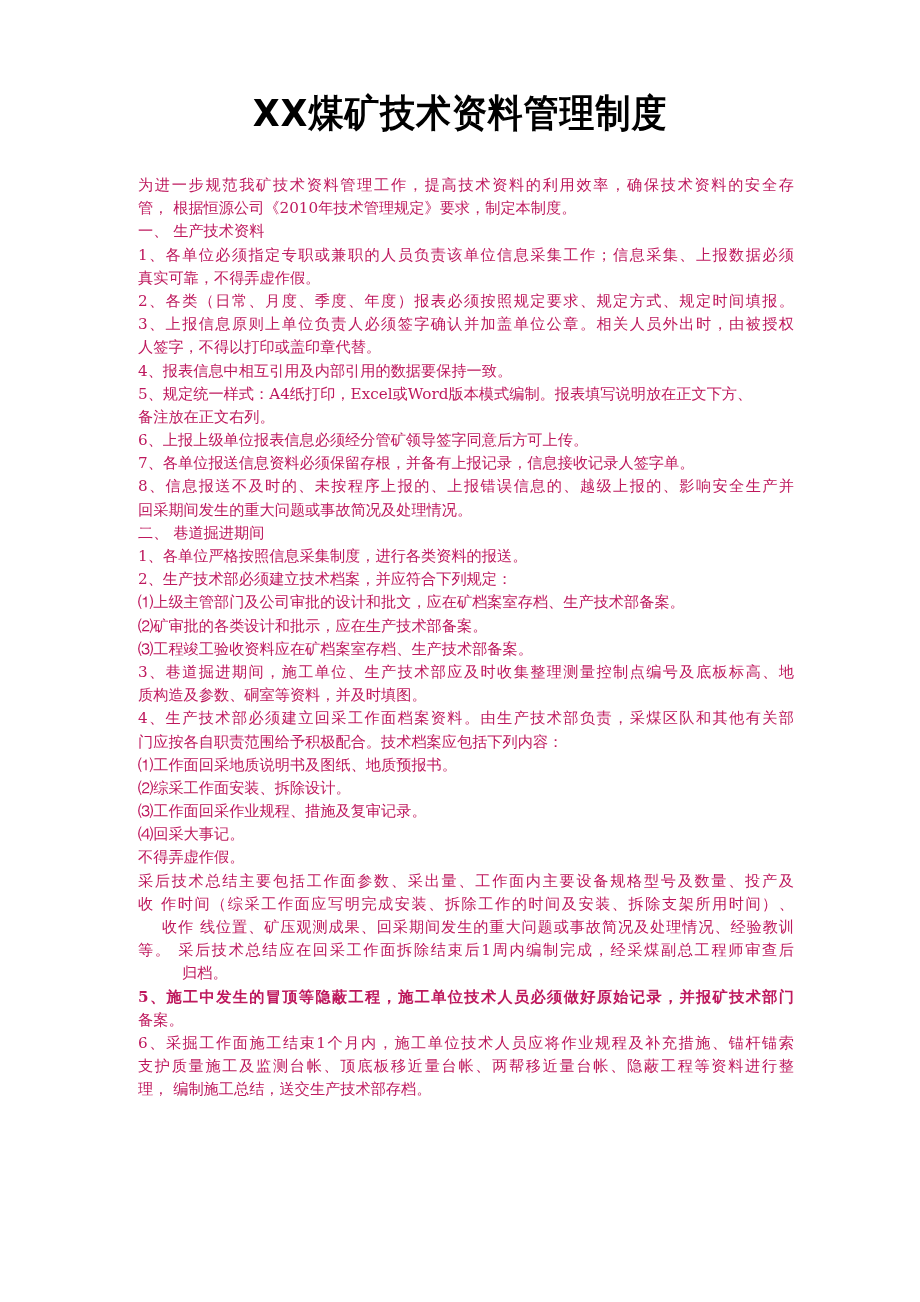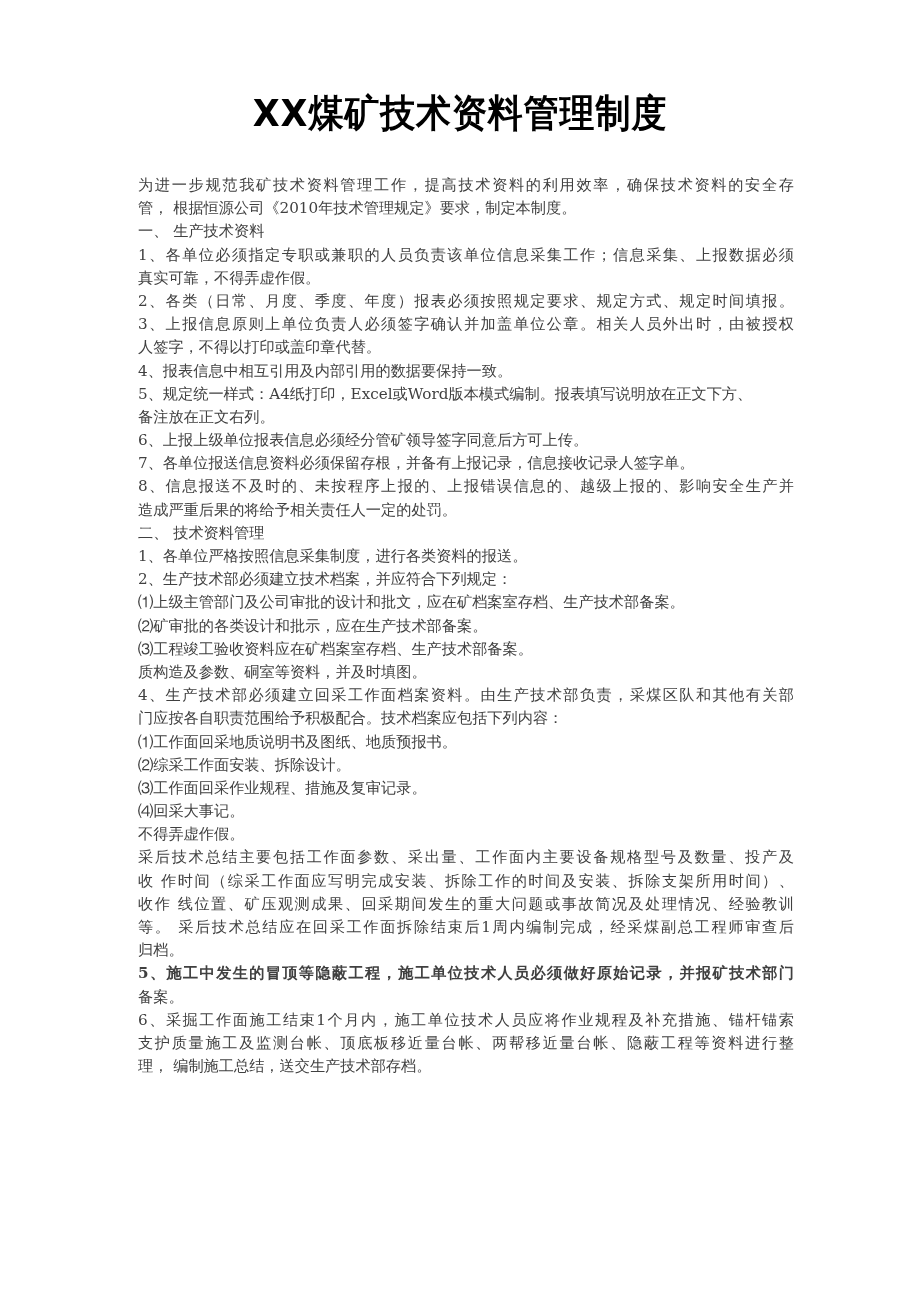--- a/index.html
+++ b/index.html
@@ -6,21 +6,21 @@
   body { width: 920px; height: 1302px; position: relative; overflow: hidden; }
   .page { position: absolute; left: 0; top: 0; width: 920px; height: 1302px; background: #fff; }
   .title {
     position: absolute; left: 0; top: 88px; width: 920px; text-align: center;
     font-family: "DejaVu Sans", sans-serif; font-weight: bold; font-size: 38px;
     color: #000; letter-spacing: 1px; transform: scaleX(0.92);
   }
   .body {
     position: absolute; left: 138px; top: 174px; width: 656px;
     font-family: "DejaVu Serif", serif; font-size: 15.2px; line-height: 23.2px;
-    color: #404040;
+    color: #be185d;
   }
   .line { white-space: nowrap; overflow: visible; display: block; }
   .just { text-align: justify; text-align-last: justify; }
 </style>
 </head>
 <body>
 
 <div class="page">
   <div class="title">XX煤矿技术资料管理制度</div>
   <div class="body" id="doc-body">
@@ -31,39 +31,40 @@
       <div class="line" style="height: 23.2px; overflow: visible;">真实可靠，不得弄虚作假。</div>
       <div class="line just" style="white-space: normal; height: 23.2px; overflow: visible;">2、各类（日常、月度、季度、年度）报表必须按照规定要求、规定方式、规定时间填报。</div>
       <div class="line just" style="white-space: normal; height: 23.2px; overflow: visible;">3、上报信息原则上单位负责人必须签字确认并加盖单位公章。相关人员外出时，由被授权</div>
       <div class="line" style="height: 23.2px; overflow: visible;">人签字，不得以打印或盖印章代替。</div>
       <div class="line" style="height: 23.2px; overflow: visible;">4、报表信息中相互引用及内部引用的数据要保持一致。</div>
       <div class="line" style="height: 23.2px; overflow: visible;">5、规定统一样式：A4纸打印，Excel或Word版本模式编制。报表填写说明放在正文下方、</div>
       <div class="line" style="height: 23.2px; overflow: visible;">备注放在正文右列。</div>
       <div class="line" style="height: 23.2px; overflow: visible;">6、上报上级单位报表信息必须经分管矿领导签字同意后方可上传。</div>
       <div class="line" style="height: 23.2px; overflow: visible;">7、各单位报送信息资料必须保留存根，并备有上报记录，信息接收记录人签字单。</div>
       <div class="line just" style="white-space: normal; height: 23.2px; overflow: visible;">8、信息报送不及时的、未按程序上报的、上报错误信息的、越级上报的、影响安全生产并</div>
-      <div class="line" style="height: 23.2px; overflow: visible;">造成严重后果的将给予相关责任人一定的处罚。</div>
-      <div class="line" style="height: 23.2px; overflow: visible;">二、 技术资料管理</div>
+      <div class="line" style="height: 23.2px; overflow: visible;">回采期间发生的重大问题或事故简况及处理情况。</div>
+      <div class="line" style="height: 23.2px; overflow: visible;">二、 巷道掘进期间</div>
       <div class="line" style="height: 23.2px; overflow: visible;">1、各单位严格按照信息采集制度，进行各类资料的报送。</div>
       <div class="line" style="height: 23.2px; overflow: visible;">2、生产技术部必须建立技术档案，并应符合下列规定：</div>
       <div class="line" style="height: 23.2px; overflow: visible;">⑴上级主管部门及公司审批的设计和批文，应在矿档案室存档、生产技术部备案。</div>
       <div class="line" style="height: 23.2px; overflow: visible;">⑵矿审批的各类设计和批示，应在生产技术部备案。</div>
       <div class="line" style="height: 23.2px; overflow: visible;">⑶工程竣工验收资料应在矿档案室存档、生产技术部备案。</div>
+      <div class="line just" style="white-space: normal; height: 23.2px; overflow: visible;">3、巷道掘进期间，施工单位、生产技术部应及时收集整理测量控制点编号及底板标高、地</div>
       <div class="line" style="height: 23.2px; overflow: visible;">质构造及参数、硐室等资料，并及时填图。</div>
       <div class="line just" style="white-space: normal; height: 23.2px; overflow: visible;">4、生产技术部必须建立回采工作面档案资料。由生产技术部负责，采煤区队和其他有关部</div>
       <div class="line" style="height: 23.2px; overflow: visible;">门应按各自职责范围给予积极配合。技术档案应包括下列内容：</div>
       <div class="line" style="height: 23.2px; overflow: visible;">⑴工作面回采地质说明书及图纸、地质预报书。</div>
       <div class="line" style="height: 23.2px; overflow: visible;">⑵综采工作面安装、拆除设计。</div>
       <div class="line" style="height: 23.2px; overflow: visible;">⑶工作面回采作业规程、措施及复审记录。</div>
       <div class="line" style="height: 23.2px; overflow: visible;">⑷回采大事记。</div>
       <div class="line" style="height: 23.2px; overflow: visible;">不得弄虚作假。</div>
       <div class="line just" style="white-space: normal; height: 23.2px; overflow: visible;">采后技术总结主要包括工作面参数、采出量、工作面内主要设备规格型号及数量、投产及</div>
       <div class="line just" style="white-space: normal; height: 23.2px; overflow: visible;">收 作时间（综采工作面应写明完成安装、拆除工作的时间及安装、拆除支架所用时间）、</div>
-      <div class="line just" style="white-space: normal; height: 23.2px; overflow: visible;">收作 线位置、矿压观测成果、回采期间发生的重大问题或事故简况及处理情况、经验教训</div>
+      <div class="line just" style="white-space: normal; height: 23.2px; overflow: visible; margin-left: 24px;">收作 线位置、矿压观测成果、回采期间发生的重大问题或事故简况及处理情况、经验教训</div>
       <div class="line just" style="white-space: normal; height: 23.2px; overflow: visible;">等。 采后技术总结应在回采工作面拆除结束后1周内编制完成，经采煤副总工程师审查后</div>
-      <div class="line" style="height: 23.2px; overflow: visible;">归档。</div>
+      <div class="line" style="height: 23.2px; overflow: visible; margin-left: 44px;">归档。</div>
       <div class="line just" style="white-space: normal; height: 23.2px; overflow: visible; font-weight: bold;">5、施工中发生的冒顶等隐蔽工程，施工单位技术人员必须做好原始记录，并报矿技术部门</div>
       <div class="line" style="height: 23.2px; overflow: visible;">备案。</div>
       <div class="line just" style="white-space: normal; height: 23.2px; overflow: visible;">6、采掘工作面施工结束1个月内，施工单位技术人员应将作业规程及补充措施、锚杆锚索</div>
       <div class="line just" style="white-space: normal; height: 23.2px; overflow: visible;">支护质量施工及监测台帐、顶底板移近量台帐、两帮移近量台帐、隐蔽工程等资料进行整</div>
       <div class="line" style="height: 23.2px; overflow: visible;">理，  编制施工总结，送交生产技术部存档。</div>
     </div>
 </div>
 
 </body></html>

